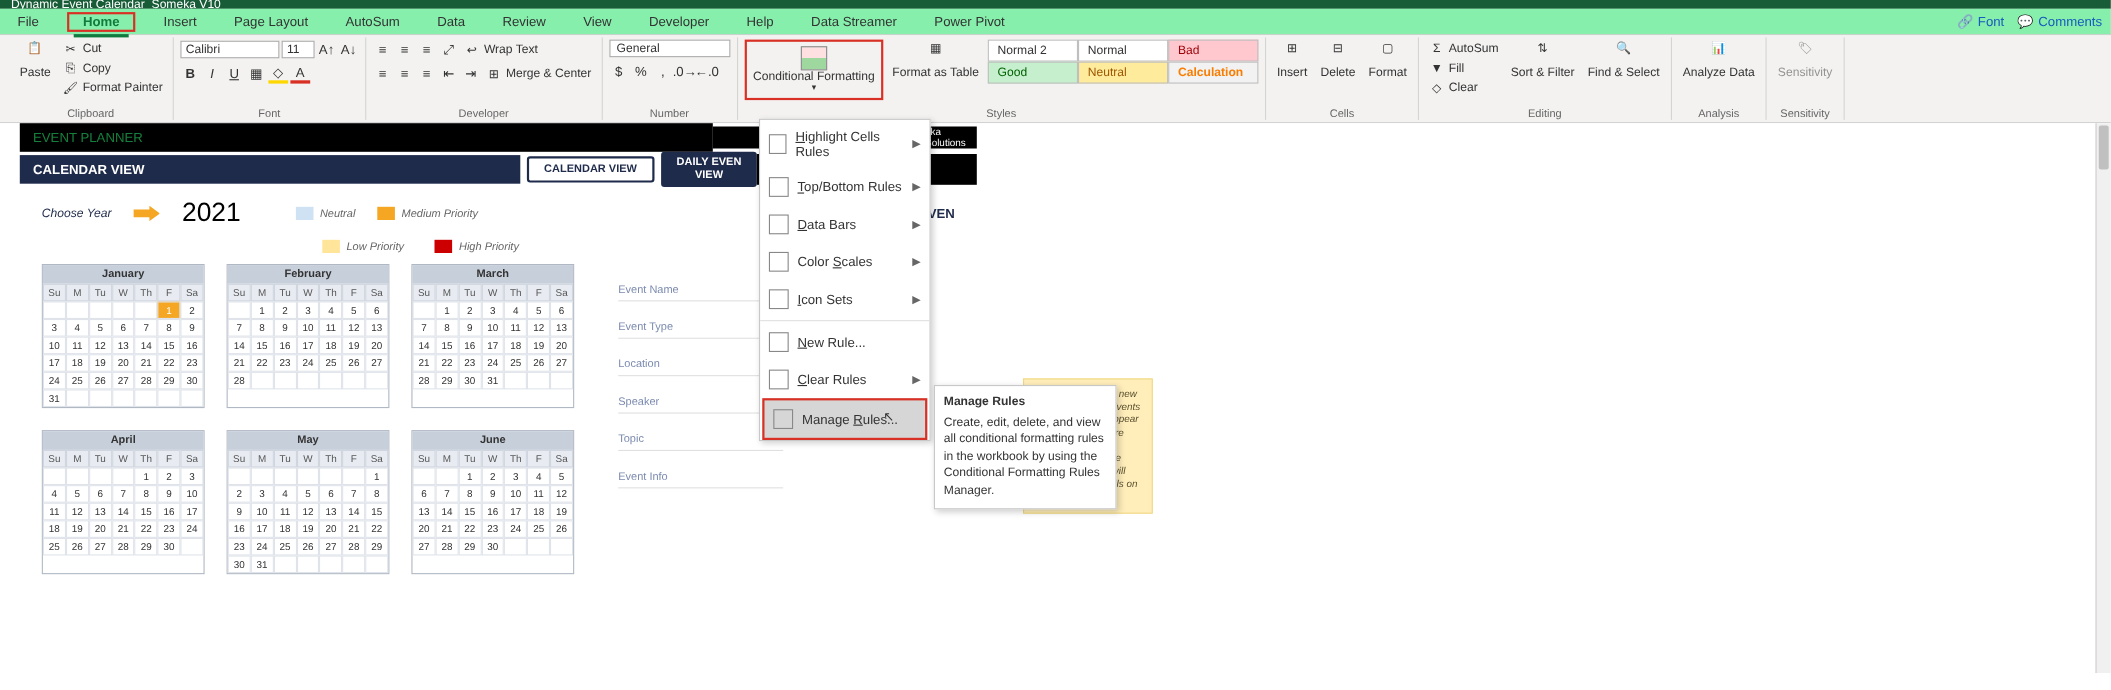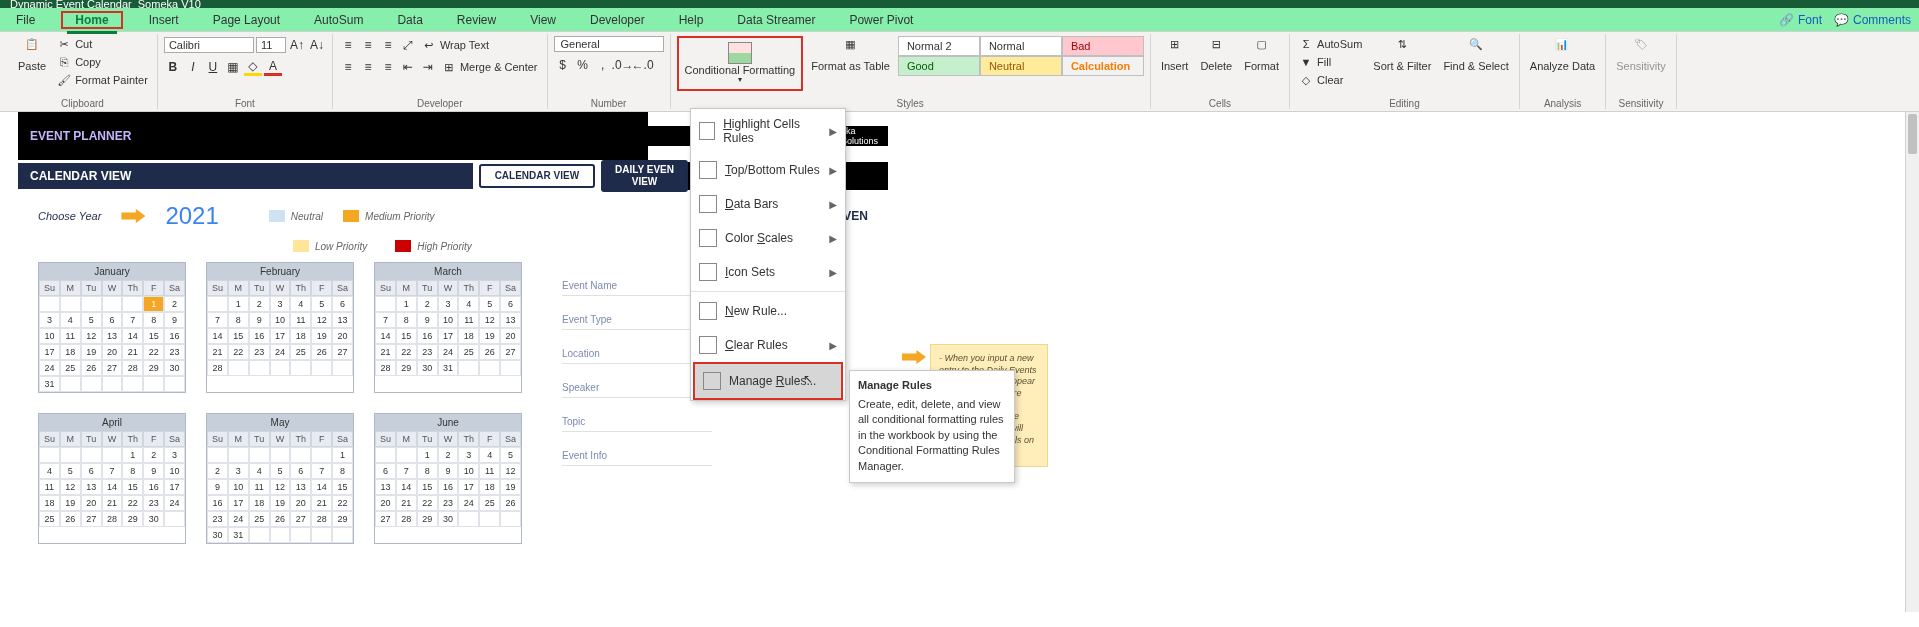--- a/index.html
+++ b/index.html
@@ -47,49 +47,49 @@
 .style-calc { background: #f2f2f2; color: #fa7d00; font-weight: bold; }
 
 .dropdown-menu { position: absolute; top: 108px; left: 690px; width: 156px; background: #fff; border: 1px solid #c8c8c8; box-shadow: 2px 2px 6px rgba(0,0,0,0.2); z-index: 50; }
 .menu-item { display: flex; align-items: center; padding: 8px 8px; gap: 8px; cursor: pointer; font-size: 12px; position: relative; }
 .menu-item .arrow { margin-left: auto; font-size: 10px; color: #666; }
 .menu-item .micon { width: 18px; height: 18px; border: 1px solid #888; display: flex; }
 .menu-sep { height: 1px; background: #e0e0e0; margin: 2px 0; }
 .menu-item.highlighted { border: 2px solid #d93025; }
 .menu-item.selected { background: #d6d6d6; }
 
-.tooltip { position: absolute; top: 350px; left: 849px; width: 166px; background: #fff; border: 1px solid #c8c8c8; padding: 8px; box-shadow: 2px 2px 6px rgba(0,0,0,0.2); z-index: 60; font-size: 11px; margin-top: 20px; }
+.tooltip { position: absolute; top: 350px; left: 849px; width: 166px; background: #fff; border: 1px solid #c8c8c8; padding: 8px; box-shadow: 2px 2px 6px rgba(0,0,0,0.2); z-index: 60; font-size: 11px; }
 .tooltip .tt-title { font-weight: 600; margin-bottom: 6px; }
 .tooltip .tt-body { line-height: 1.4; }
 
 .workspace { display: flex; background: #fff; height: 500px; position: relative; }
 .vsb { width: 14px; background: #f0f0f0; border-left: 1px solid #d0d0d0; position: absolute; right: 0; top: 0; bottom: 0; }
 .vsb-thumb { background: #c0c0c0; height: 40px; margin: 2px; border-radius: 2px; }
 
 .sheet { flex: 1; padding: 0; background: #fff; }
 .planner-header { display: flex; align-items: center; }
-.planner-title { background: #000; color: #c4b5fd; padding: 17px 12px; font-weight: bold; flex: 1; font-size: 12px; }
+.planner-title { background: #000; color: #15803d; padding: 6px 12px; font-weight: normal; flex: 1; font-size: 12px; }
 .planner-logo { background: #000; width: 240px; display: flex; align-items: center; justify-content: flex-end; padding: 0 10px; color:#fff; font-size:9px;}
 .calendar-view-row { display: flex; align-items: center; }
 .calendar-view-label { background: #1f2b4a; color: #fff; padding: 6px 12px; font-weight: bold; flex: 1; font-size: 12px; }
 .tab-btn { padding: 4px 14px; font-size: 10px; font-weight: bold; text-align: center; border-radius: 3px; margin-left: 6px; cursor: pointer; line-height: 1.2; }
 .tab-cal { background: #fff; color: #1f2b4a; border: 2px solid #1f2b4a; }
 .tab-daily { background: #1f2b4a; color: #fff; }
 
 .year-row { display: flex; align-items: center; padding: 10px 20px; gap: 20px; text-align: center; }
 .year-label { color: #1f2b4a; font-style: italic; }
 .year-arrow { width: 24px; height: 14px; background: #f5a623; clip-path: polygon(0 25%, 60% 25%, 60% 0, 100% 50%, 60% 100%, 60% 75%, 0 75%); }
-.year-val { font-size: 24px; color: #3b82f6; font-weight: 300; }
+.year-val { font-size: 24px; color: #000000; font-weight: 300; }
 .legend { display: flex; gap: 20px; margin-left: 30px; }
 .leg-item { display: flex; align-items: center; gap: 6px; font-size: 10px; font-style: italic; color: #666; }
 .leg-sw { width: 16px; height: 12px; }
 
 .calendars { display: flex; gap: 20px; padding: 0 20px; }
 .cal { border: 1px solid #b0b8c4; width: 148px; font-size: 9px; }
-.cal-title { background: #c7cfdb; text-align: center; padding: 3px; font-size: 10px; color: #333; font-weight: 400; }
+.cal-title { background: #c7cfdb; text-align: center; padding: 3px; font-size: 10px; color: #333; font-weight: 700; }
 .cal-grid { display: grid; grid-template-columns: repeat(7, 1fr); }
 .cal-head { background: #e8ecf2; text-align: center; padding: 2px; font-size: 9px; color: #555; border: 0.5px solid #d0d6de; }
 .cal-cell { text-align: center; padding: 2px; border: 0.5px solid #e0e4ea; color: #333; height: 16px; }
 .cal-cell.today { background: #f5a623; color: #fff; }
 
 .event-col { margin-left: 20px; width: 150px; padding-top: 0; }
 .event-field { color: #7b8aaf; font-size: 10px; padding: 18px 0 4px; border-bottom: 1px solid #e0e0e0; }
 
 .hint-box { position: absolute; left: 930px; top: 232px; width: 118px; background: #ffeeba; padding: 8px; font-size: 9px; font-style: italic; border: 1px solid #f0d885; color: #5a5030; line-height: 1.3; }
 .hint-arrow { position: absolute; left: 902px; width: 24px; height: 14px; background: #f5a623; clip-path: polygon(0 25%, 60% 25%, 60% 0, 100% 50%, 60% 100%, 60% 75%, 0 75%); }

